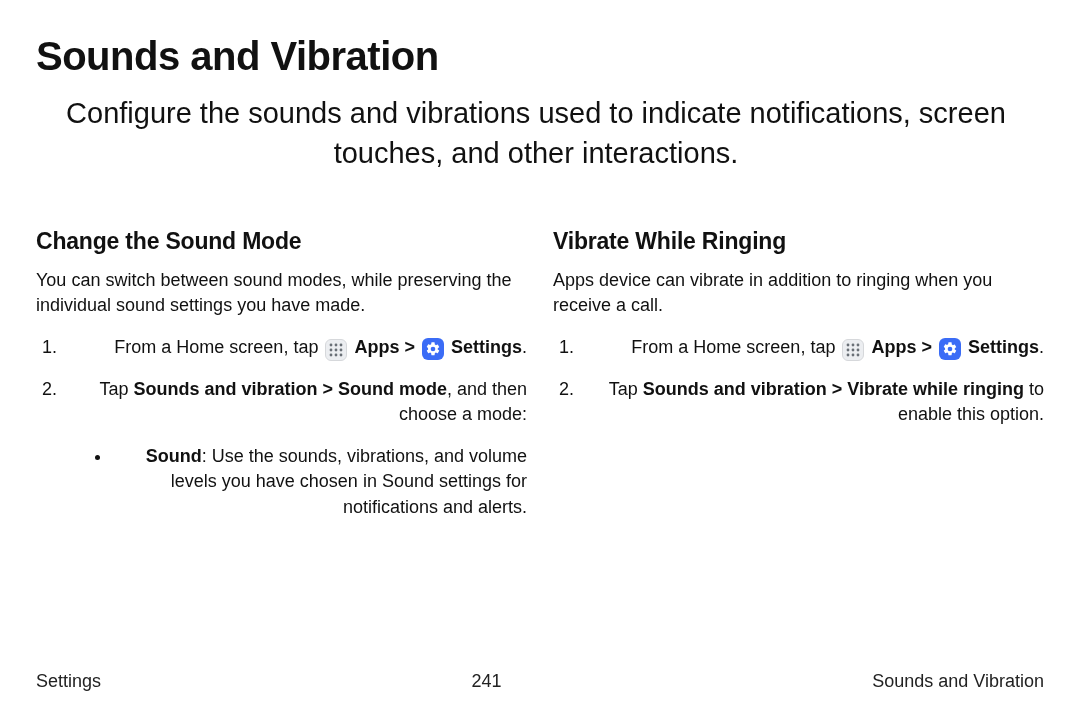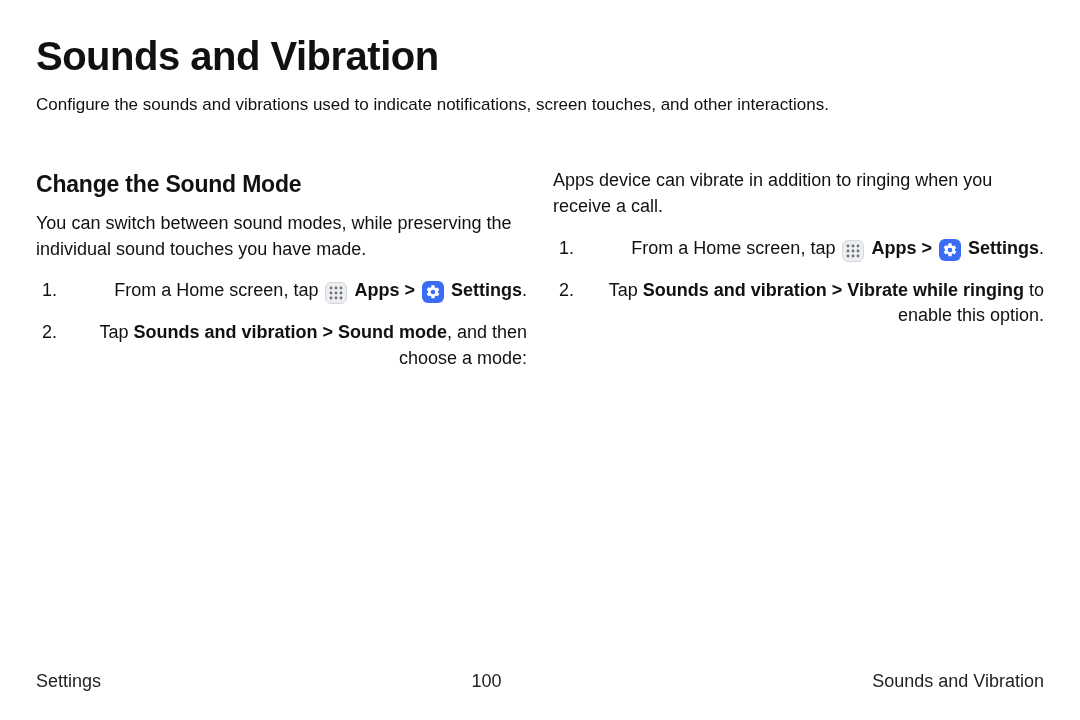--- a/index.html
+++ b/index.html
@@ -1,19 +1,19 @@
 <!DOCTYPE html>
 <html><head>
 <meta charset="utf-8">
 <style>
   * { box-sizing: border-box; margin: 0; padding: 0; }
   html, body { width: 1080px; height: 720px; font-family: Arial, Helvetica, sans-serif; color: #111; }
   body { padding: 34px 36px 28px 36px; position: relative; }
   .title { font-size: 40px; font-weight: 800; letter-spacing: -0.5px; margin-bottom: 14px; }
-  .intro { font-size: 17px; line-height: 1.38; margin-bottom: 52px; max-width: 1000px; }
+  .intro { font-size: 29px; line-height: 1.38; margin-bottom: 52px; max-width: 1000px; text-align: center; }
   .columns { display: flex; gap: 26px; }
   .col { flex: 1; font-size: 18px; line-height: 1.42; }
   .section-h { font-size: 23px; font-weight: 800; margin-bottom: 10px; letter-spacing: -0.2px; }
   .para { margin-bottom: 16px; }
   ol.steps { list-style: decimal; padding-left: 26px; text-align: right; }
   ol.steps > li { margin-bottom: 16px; padding-left: 4px; }
   ul.bullets { list-style: disc; padding-left: 46px; }
   ul.bullets > li { margin-bottom: 14px; padding-left: 2px; }
   .b { font-weight: 700; }
   .nowrap { white-space: nowrap; }
@@ -26,21 +26,21 @@
 </style>
 </head>
 <body>
 
 <h1 class="title">Sounds and Vibration</h1>
 <p class="intro">Configure the sounds and vibrations used to indicate notifications, screen touches, and other interactions.</p>
 
 <div class="columns">
   <div class="col">
     <h2 class="section-h">Change the Sound Mode</h2>
-    <p class="para">You can switch between sound modes, while preserving the individual sound touches you have made.</p>
+    <p class="para">You can switch between sound modes, while preserving the individual sound settings you have made.</p>
     <ol class="steps">
       <li>
         <span>From a Home screen, tap </span>
         <span class="nowrap">
           <span class="icon apps-icon">
             <svg viewBox="0 0 14 14">
                 <g fill="#6a7077">
                   <circle cx="2" cy="2" r="1.4"></circle>
                   <circle cx="7" cy="2" r="1.4"></circle>
                   <circle cx="12" cy="2" r="1.4"></circle>
@@ -58,26 +58,30 @@
           <span class="icon gear-icon">
             <svg viewBox="0 0 24 24">
                 <path fill="#fff" d="M19.14 12.94a7.07 7.07 0 0 0 .05-.94 7.07 7.07 0 0 0-.05-.94l2.03-1.58a.5.5 0 0 0 .12-.64l-1.92-3.32a.5.5 0 0 0-.6-.22l-2.39.96a7.23 7.23 0 0 0-1.63-.94l-.36-2.54A.5.5 0 0 0 13.9 2h-3.8a.5.5 0 0 0-.49.42l-.36 2.54c-.58.24-1.13.55-1.63.94l-2.39-.96a.5.5 0 0 0-.6.22L2.71 8.48a.5.5 0 0 0 .12.64l2.03 1.58c-.3.31-.5.63-.5.94s.2.63.5.94L2.83 14.16a.5.5 0 0 0-.12.64l1.92 3.32c.13.22.39.31.6.22l2.39-.96c.5.39 1.05.7 1.63.94l.36 2.54c.4.24.25.42.49.42h3.8c.24 0 .45-.18.49-.42l.36-2.54c.58-.24 1.13-.55 1.63-.94l2.39.96c.21.09.47 0 .6-.22l1.92-3.32a.5.5 0 0 0-.12-.64l-2.03-1.58zM12 15.5A3.5 3.5 0 1 1 12 8.5a3.5 3.5 0 0 1 0 7z"></path>
               </svg>
           </span>
           <span class="b">Settings</span><span>.</span>
         </span>
       </li>
       <li>
         <span>Tap </span><span class="b">Sounds and vibration &gt; Sound mode</span><span>, and then choose a mode:</span>
+        <ul class="bullets" style="margin-top:16px;">
+          <li><span class="b">Sound</span><span>: Use the sounds, vibrations, and volume levels you have chosen in Sound settings for notifications and alerts.</span></li>
+        </ul>
       </li>
     </ol>
   </div>
 
   <div class="col">
 
+    <h2 class="section-h">Vibrate While Ringing</h2>
     <p class="para">Apps device can vibrate in addition to ringing when you receive a call.</p>
     <ol class="steps">
       <li>
         <span>From a Home screen, tap </span>
         <span class="nowrap">
           <span class="icon apps-icon">
             <svg viewBox="0 0 14 14">
                 <g fill="#6a7077">
                   <circle cx="2" cy="2" r="1.4"></circle>
                   <circle cx="7" cy="2" r="1.4"></circle>
@@ -103,15 +107,15 @@
       </li>
       <li>
         <span>Tap </span><span class="b">Sounds and vibration &gt; Vibrate while ringing</span><span> to enable this option.</span>
       </li>
     </ol>
   </div>
 </div>
 
 <div class="footer">
   <span>Settings</span>
-  <span>100</span>
+  <span>241</span>
   <span>Sounds and Vibration</span>
 </div>
 
 </body></html>

